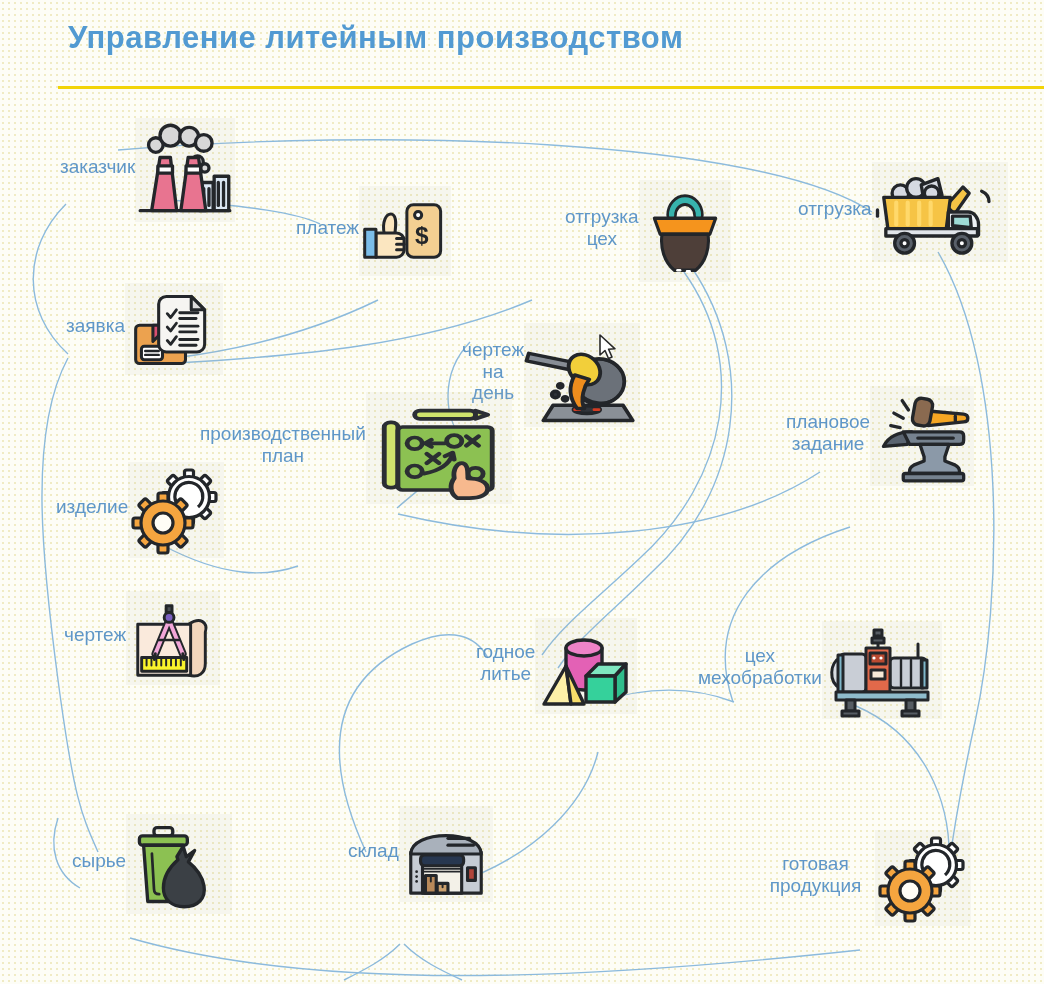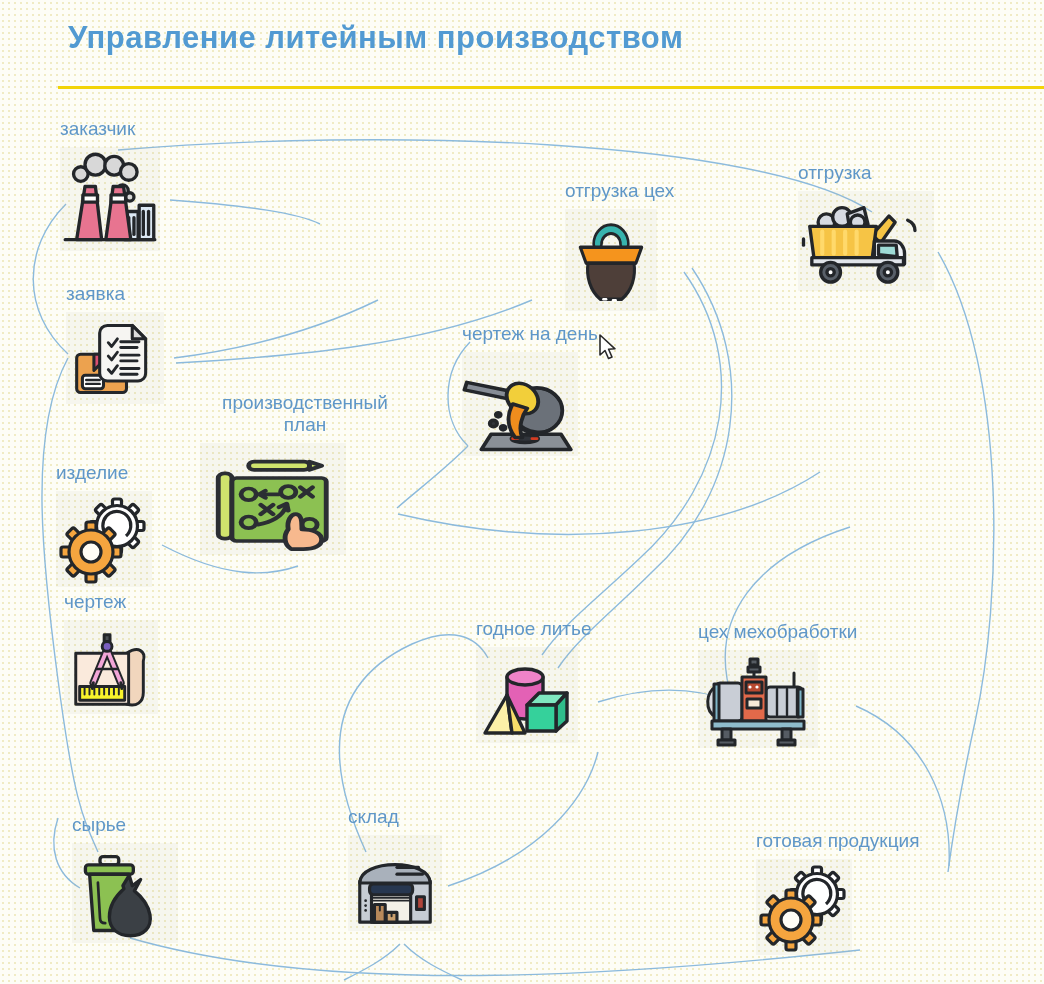--- a/index.html
+++ b/index.html
@@ -15,21 +15,21 @@
     position:absolute;left:68px;top:20px;
     font-size:31px;font-weight:bold;letter-spacing:.5px;
     color:#529ad2;
   }
   .divider{
     position:absolute;left:58px;top:86px;width:986px;height:3px;
     background:#f2d406;
   }
   #connectors{position:absolute;left:0;top:0;z-index:1;}
   .node{
-    position:absolute;display:flex;flex-direction:column;align-items:flex-start;
+    position:absolute;display:flex;flex-direction:row;align-items:center;
     z-index:2;
   }
   .lbl{
     font-size:19px;color:#5f97c8;margin-bottom:7px;text-align:center;
     line-height:1.15;white-space:pre-line;
   }
   .icn{
     background:rgba(185,185,170,0.10);
     display:flex;align-items:center;justify-content:center;
   }
@@ -89,20 +89,36 @@
           <line x1="85" y1="60" x2="85" y2="82"></line>
         <polygon points="16,87 24,36 34,36 40,87" fill="#e87490"></polygon>
         <polygon points="44,87 51,36 61,36 68,87" fill="#e87490"></polygon>
         <rect x="22" y="44" width="14" height="7" fill="#ffffff"></rect>
         <rect x="49" y="44" width="14" height="7" fill="#ffffff"></rect>
         <line x1="5" y1="87" x2="91" y2="87"></line>
       </svg>
     </div>
   </div>
 
+  <div class="node" style="left:296px;top:186px;width:105px">
+    <div class="lbl">платеж</div>
+    <div class="icn">
+      <svg class="icon" width="92" height="90" viewBox="0 0 96 96" stroke="#23262a" stroke-width="3.2" stroke-linejoin="round" stroke-linecap="round">
+        <rect x="50" y="20" width="36" height="56" rx="7" fill="#f3cf92"></rect>
+        <circle cx="62" cy="31" r="3.8" fill="#ffffff"></circle>
+        <text x="66" y="62" font-size="26" font-weight="bold" fill="#23262a" stroke="none" text-anchor="middle" font-family="Liberation Sans, sans-serif">$</text>
+        <path d="M26,52 C23,38 28,29 34,30 C40,32 38,45 37,52 Z" fill="#fbe6c0"></path>
+        <path d="M17,50 h22 a8 8 0 0 1 8 8 v10 a8 8 0 0 1 -8 8 H17 Z" fill="#fbe6c0"></path>
+        <line x1="39" y1="56" x2="47" y2="56"></line>
+          <line x1="39" y1="62" x2="47" y2="62"></line>
+          <line x1="39" y1="68" x2="46" y2="68"></line>
+        <rect x="5" y="46" width="12" height="30" fill="#7bbde8"></rect>
+      </svg>
+    </div>
+  </div>
 
   <div class="node" style="left:565px;top:180px;width:150px">
     <div class="lbl">отгрузка цех</div>
     <div class="icn">
       <svg class="icon" width="92" height="102" viewBox="0 0 96 96" preserveAspectRatio="none" stroke="#23262a" stroke-width="3.2" stroke-linejoin="round" stroke-linecap="round">
         <path d="M34,33 A14 14 0 0 1 62,33" fill="none" stroke-width="11"></path>
         <path d="M34,33 A14 14 0 0 1 62,33" fill="none" stroke="#37b3ad" stroke-width="5.5"></path>
         <polygon points="16,36 80,36 74,51 22,51" fill="#f5941d"></polygon>
         <path d="M24,51 L72,51 C74,63 70,77 59,85 L37,85 C26,77 22,63 24,51 Z" fill="#4e3f39"></path>
         <line x1="40" y1="85" x2="43" y2="85" stroke="#ffffff" stroke-width="2.4"></line>
@@ -207,20 +223,38 @@
           <line x1="40" y1="53" x2="48" y2="61"></line>
             <line x1="48" y1="53" x2="40" y2="61"></line>
           <path d="M38,70 Q54,66 57,53"></path>
             <polyline points="52,55 57,52 58,58"></polyline>
         </g>
         <path d="M58,74 C57,66 60,61 63,61 C66,61 67,66 67,72 L67,74 C74,74 80,77 80,83 C80,88 75,91 68,91 L60,91 C55,87 55,79 58,74 Z" fill="#f7b98e"></path>
       </svg>
     </div>
   </div>
 
+  <div class="node" style="left:786px;top:386px;width:185px">
+    <div class="lbl">плановое задание</div>
+    <div class="icn">
+      <svg class="icon" width="104" height="100" viewBox="0 0 96 96" stroke="#23262a" stroke-width="3.2" stroke-linejoin="round" stroke-linecap="round">
+        <path d="M54,24 L88,27 q4 .5 4 4 t-4 3.5 L54,38 Z" fill="#f5a623"></path>
+        <line x1="80" y1="29" x2="80" y2="33"></line>
+        <rect x="40" y="12" width="17" height="26" rx="6" fill="#8a6a50" transform="rotate(10 48 25)"></rect>
+        <line x1="29" y1="14" x2="35" y2="23"></line>
+          <line x1="21" y1="26" x2="30" y2="31"></line>
+          <line x1="18" y1="38" x2="27" y2="40"></line>
+        <path d="M38,44 C24,44 15,50 11,58 L34,56 Z" fill="#5a6470"></path>
+        <path d="M30,44 L84,44 Q88,44 88,48 L88,52 Q88,56 84,56 L36,56 Z" fill="#76828f"></path>
+        <line x1="44" y1="50" x2="78" y2="50"></line>
+        <path d="M46,56 L74,56 L70,68 L70,72 L80,76 Q84,78 84,82 L84,84 L36,84 L36,82 Q36,78 40,76 L50,72 L50,68 Z" fill="#8b99a8"></path>
+        <rect x="30" y="84" width="58" height="7" rx="2" fill="#76828f"></rect>
+      </svg>
+    </div>
+  </div>
 
   <div class="node" style="left:56px;top:462px;width:110px">
     <div class="lbl">изделие</div>
     <div class="icn">
       <svg class="icon" width="96" height="96" viewBox="0 0 96 96" stroke="#23262a" stroke-width="3.2" stroke-linejoin="round">
         <g transform="translate(61,35)">
           <g fill="#ffffff">
             <rect x="-4.5" y="-27" width="9" height="11" rx="2"></rect>
             <rect x="-4.5" y="-27" width="9" height="11" rx="2" transform="rotate(45)"></rect>
             <rect x="-4.5" y="-27" width="9" height="11" rx="2" transform="rotate(90)"></rect>

